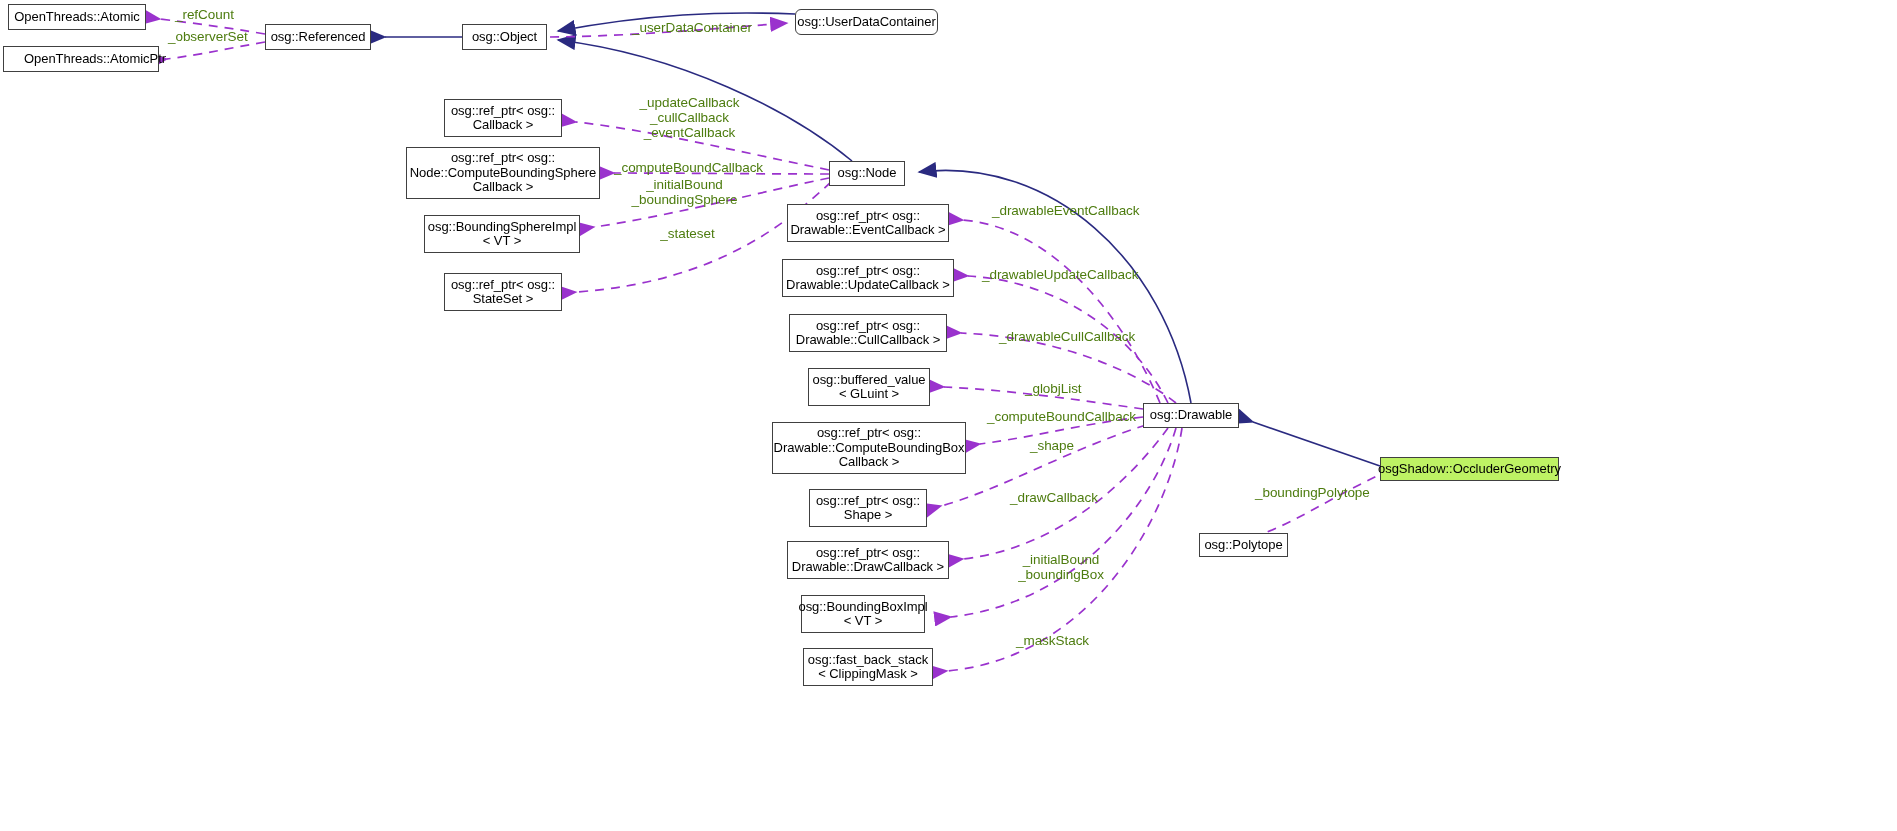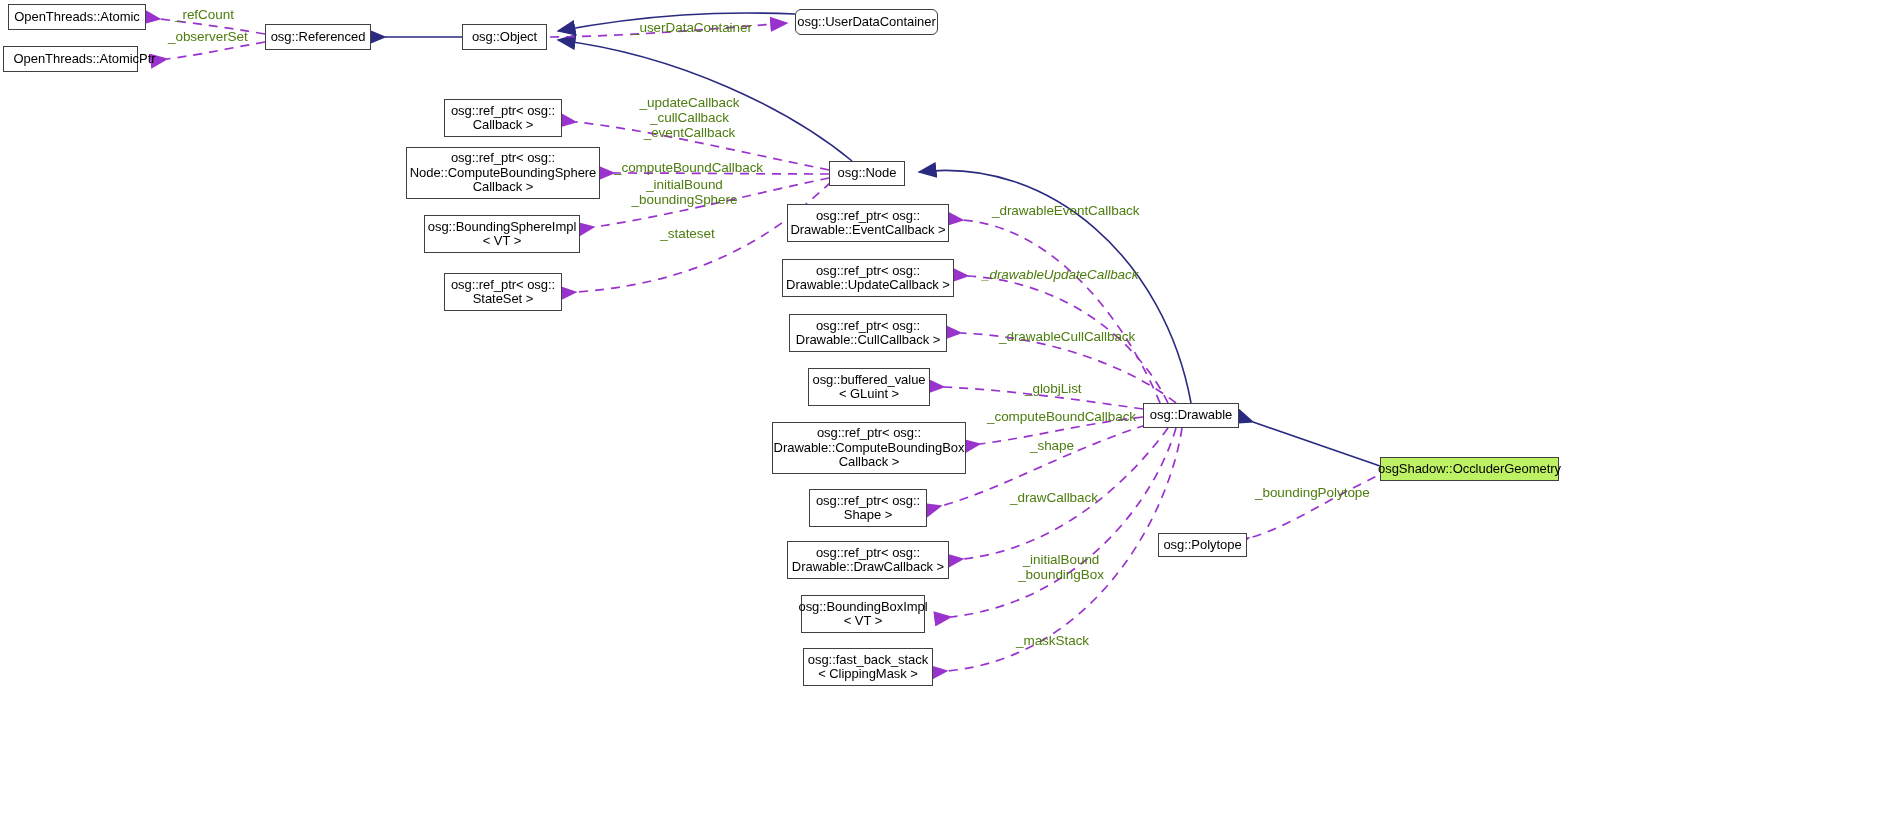--- a/index.html
+++ b/index.html
@@ -121,21 +121,21 @@
 
       <path d="M 1176 428 C 1155 500 1080 602 951 617" marker-end="url(#arrUse)"></path>
 
       <path d="M 1182 428 C 1168 520 1090 658 947 671" marker-end="url(#arrUse)"></path>
 
       <path d="M 1390 470 C 1330 497 1290 527 1249 538" marker-end="url(#arrUse)"></path>
     </g>
   </svg>
 
   <div class="node" style="left:8px;top:4px;width:138px;height:26px;">OpenThreads::Atomic</div>
-  <div class="node" style="left:3px;top:46px;width:135px;height:26px;padding-left:28px;">OpenThreads::AtomicPtr</div>
+  <div class="node" style="left:3px;top:46px;width:156px;height:26px;padding-left:28px;">OpenThreads::AtomicPtr</div>
   <div class="node" style="left:265px;top:24px;width:106px;height:26px;">osg::Referenced</div>
   <div class="node" style="left:462px;top:24px;width:85px;height:26px;">osg::Object</div>
   <div class="node" style="left:795px;top:9px;width:143px;height:26px;border-radius:6px;">osg::UserDataContainer</div>
   <div class="node" style="left:444px;top:99px;width:118px;height:38px;">osg::ref_ptr&lt; osg::
 Callback &gt;</div>
   <div class="node" style="left:406px;top:147px;width:194px;height:52px;">osg::ref_ptr&lt; osg::
 Node::ComputeBoundingSphere
 Callback &gt;</div>
   <div class="node" style="left:424px;top:215px;width:156px;height:38px;">osg::BoundingSphereImpl
 &lt; VT &gt;</div>
@@ -155,35 +155,35 @@
 Callback &gt;</div>
   <div class="node" style="left:809px;top:489px;width:118px;height:38px;">osg::ref_ptr&lt; osg::
 Shape &gt;</div>
   <div class="node" style="left:787px;top:541px;width:162px;height:38px;">osg::ref_ptr&lt; osg::
 Drawable::DrawCallback &gt;</div>
   <div class="node" style="left:801px;top:595px;width:124px;height:38px;">osg::BoundingBoxImpl
 &lt; VT &gt;</div>
   <div class="node" style="left:803px;top:648px;width:130px;height:38px;">osg::fast_back_stack
 &lt; ClippingMask &gt;</div>
   <div class="node" style="left:1143px;top:403px;width:96px;height:25px;">osg::Drawable</div>
-  <div class="node" style="left:1158px;top:533px;width:89px;height:24px;">osg::Polytope</div>
+  <div class="node" style="left:1199px;top:533px;width:89px;height:24px;">osg::Polytope</div>
   <div class="node highlight" style="left:1380px;top:457px;width:179px;height:24px;">osgShadow::OccluderGeometry</div>
 
   <div class="edge-label left" style="left:175px;top:7px;width:90px;">_refCount</div>
   <div class="edge-label left" style="left:168px;top:29px;width:110px;">_observerSet</div>
   <div class="edge-label left" style="left:632px;top:20px;width:140px;">_userDataContainer</div>
   <div class="edge-label" style="left:632px;top:95px;width:115px;">_updateCallback
 _cullCallback
 _eventCallback</div>
   <div class="edge-label left" style="left:614px;top:160px;width:150px;">_computeBoundCallback</div>
   <div class="edge-label" style="left:627px;top:177px;width:115px;">_initialBound
 _boundingSphere</div>
   <div class="edge-label" style="left:650px;top:226px;width:75px;">_stateset</div>
   <div class="edge-label left" style="left:992px;top:203px;width:155px;">_drawableEventCallback</div>
-  <div class="edge-label left" style="left:982px;top:267px;width:160px;font-style:italic;">_drawableUpdateCallback</div>
+  <div class="edge-label left" style="left:982px;top:267px;width:160px;">_drawableUpdateCallback</div>
   <div class="edge-label left" style="left:999px;top:329px;width:145px;">_drawableCullCallback</div>
   <div class="edge-label left" style="left:1025px;top:381px;width:85px;">_globjList</div>
   <div class="edge-label left" style="left:987px;top:409px;width:155px;">_computeBoundCallback</div>
   <div class="edge-label left" style="left:1030px;top:438px;width:70px;">_shape</div>
   <div class="edge-label left" style="left:1010px;top:490px;width:105px;">_drawCallback</div>
   <div class="edge-label" style="left:1007px;top:552px;width:108px;">_initialBound
 _boundingBox</div>
   <div class="edge-label left" style="left:1016px;top:633px;width:95px;">_maskStack</div>
   <div class="edge-label left" style="left:1255px;top:485px;width:130px;">_boundingPolytope</div>
 

